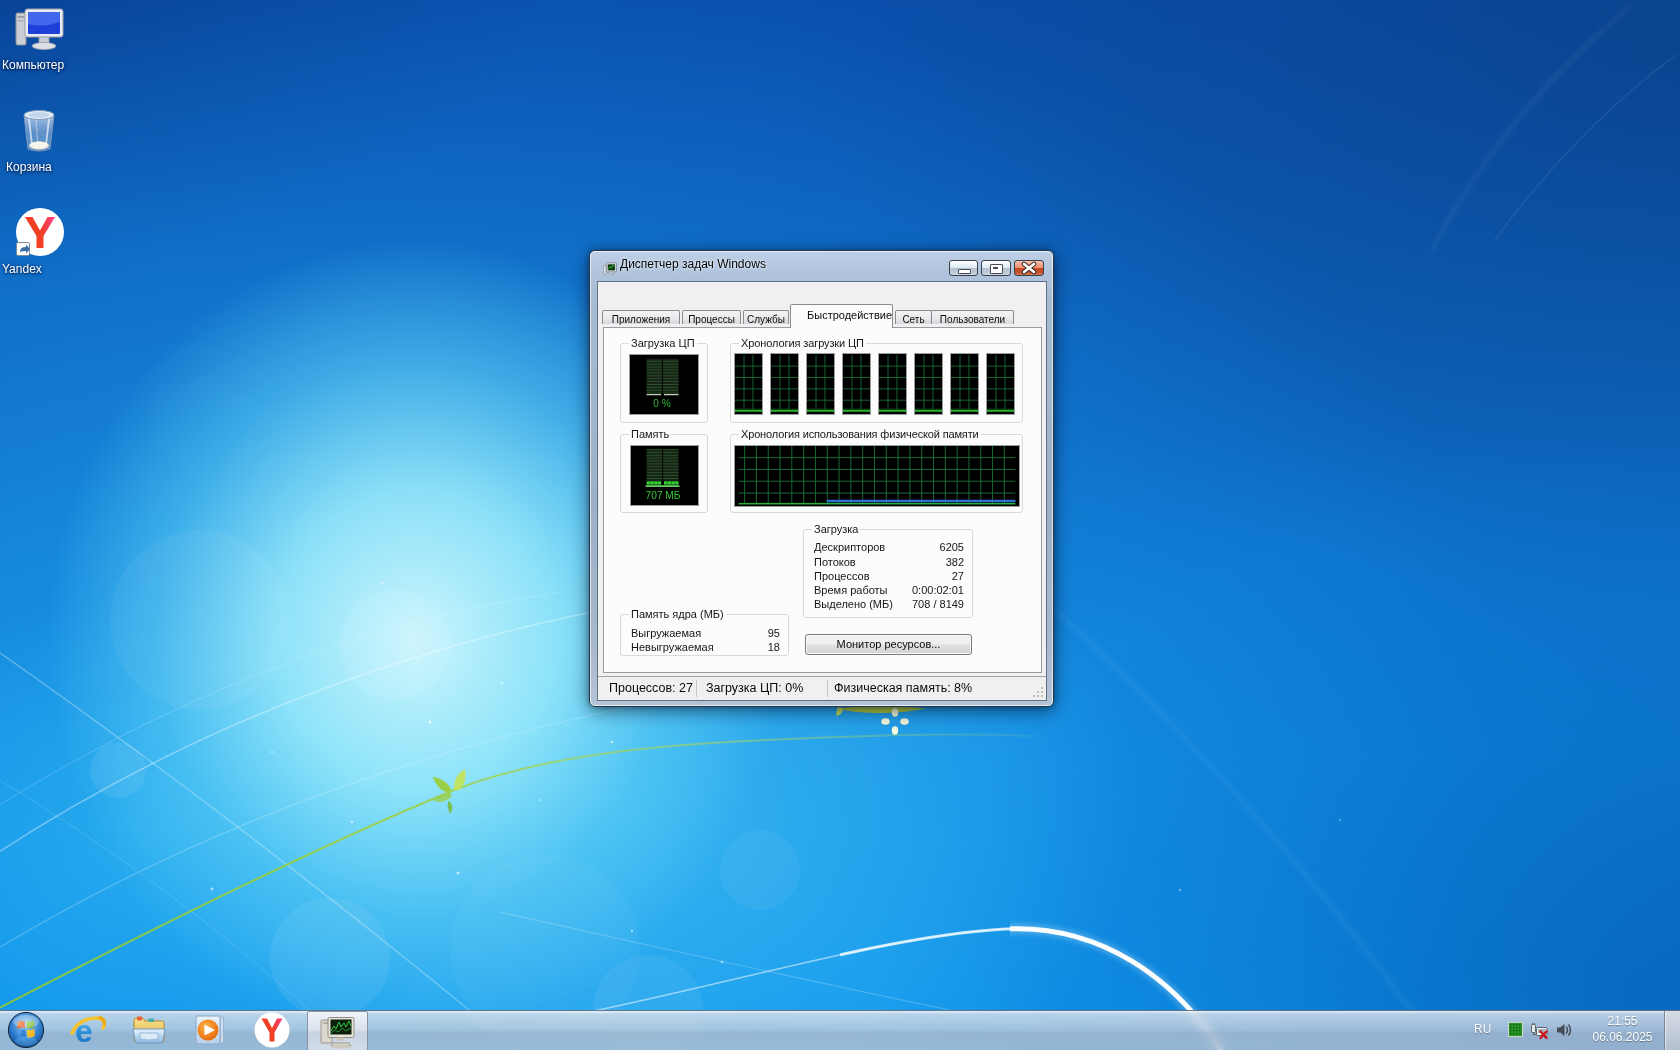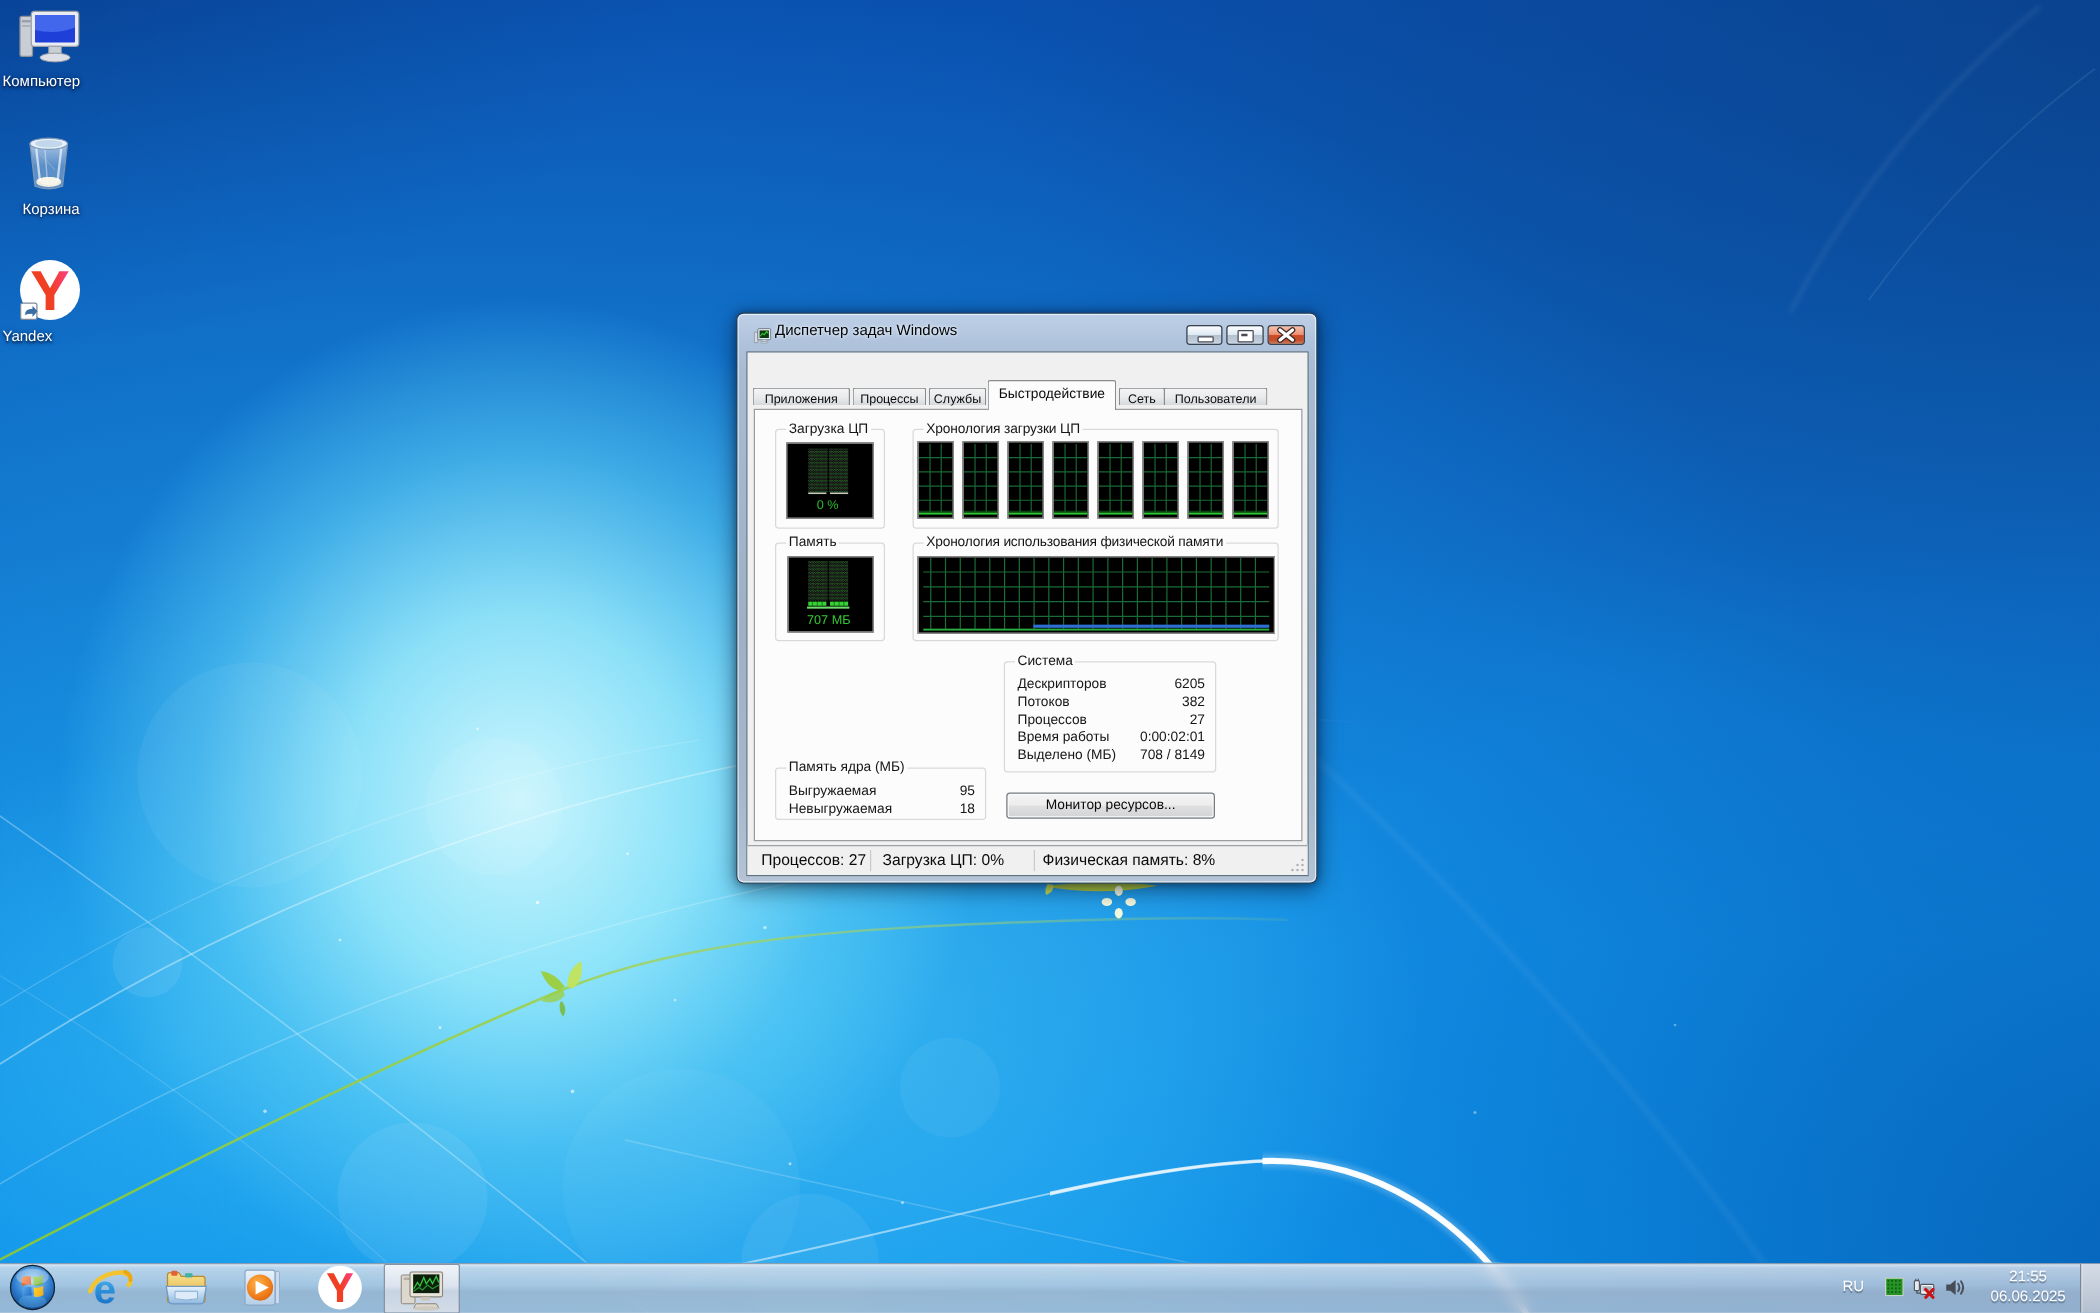--- a/index.html
+++ b/index.html
@@ -35,21 +35,21 @@
   
   #menubar{position:absolute;left:0;top:0;width:100%;height:17px;
     background:linear-gradient(180deg,#fdfdfe,#f3f5f7);border-bottom:1px solid #e8eaec;
     font-size:11.5px;color:#0a0a0a;}
   #menubar span{position:absolute;top:2px;}
   
   .tab{position:absolute;top:28px;height:14px;border:1px solid #898c8f;border-bottom:none;
     border-radius:2px 2px 0 0;background:linear-gradient(180deg,#f4f4f5,#e8eaec 55%,#d6d9dc);
     font-size:10px;color:#0a0a0a;text-align:center;line-height:17px;box-sizing:border-box;}
   #tabactive{position:absolute;left:192px;top:22px;width:103px;height:24px;border:1px solid #898c8f;border-bottom:none;
-    border-radius:2px 2px 0 0;background:#fcfcfc;font-size:11px;color:#0a0a0a;text-align:center;line-height:20px;z-index:3;box-sizing:border-box;}
+    border-radius:2px 2px 0 0;background:#fcfcfc;font-size:11px;color:#0a0a0a;text-align:right;line-height:20px;z-index:3;box-sizing:border-box;}
   #page{position:absolute;left:5px;top:45px;width:437px;height:344px;border:1px solid #9a9da0;
     background:#fcfcfc;z-index:2;}
   .grp{position:absolute;border:1px solid #d7d9da;border-radius:3px;box-sizing:border-box;}
   .grp .cap2{position:absolute;left:8px;top:-7px;background:#fcfcfc;padding:0 2px;font-size:11px;color:#161616;white-space:nowrap;}
   .row{position:absolute;left:10px;right:8px;font-size:11px;color:#161616;white-space:nowrap;}
   .row b{position:absolute;right:0;font-weight:normal;}
   #resbtn{position:absolute;left:201px;top:306px;width:167px;height:21px;
     border:1px solid #757b80;border-radius:3px;font-size:11px;color:#0a0a0a;text-align:center;line-height:19px;box-sizing:border-box;
     background:linear-gradient(180deg,#f4f4f4,#ededed 48%,#e0e0e0 52%,#d2d3d5);box-shadow:inset 0 0 0 1px #fbfbfb;}
   .meter{position:absolute;background:#000;border:1px solid #9d9d9d;box-sizing:border-box;}
@@ -200,21 +200,21 @@
       </defs>
     <path d="M8 8 L12 42 Q23 46 34 42 L38 8 Z" fill="url(#bing)" stroke="#7d97b5" stroke-width="1"></path>
     <ellipse cx="23" cy="8" rx="15" ry="4.5" fill="#e7f1fb" stroke="#7d97b5" stroke-width="1"></ellipse>
     <ellipse cx="23" cy="8" rx="11" ry="3" fill="#c3d7ec"></ellipse>
     <ellipse cx="23" cy="38.5" rx="10" ry="4" fill="#efece2"></ellipse>
     <path d="M16 36 q7 -3 15 0 l-1 4 q-6 2 -13 0 z" fill="#f7f4ea"></path>
     <path d="M13 12 l3 26 M33 12 l-3 26" stroke="#ffffff" stroke-width="1.8" opacity=".65" fill="none"></path>
     <path d="M20 13 l2 27" stroke="#ffffff" stroke-width="1.2" opacity=".4" fill="none"></path>
     <path d="M16 16 l12 13" stroke="#9db8d2" stroke-width=".9" opacity=".5" fill="none"></path>
   </svg>
-  <div class="lbl" style="left:18px;top:160px;width:76px">Корзина</div>
+  <div class="lbl" style="left:6px;top:160px;width:76px">Корзина</div>
 
   <svg width="50" height="50" style="position:absolute;left:15px;top:208px" viewBox="0 0 50 50">
     <defs>
         <linearGradient id="yg" x1="0" y1="0" x2="1" y2="0">
       <stop offset="0" stop-color="#f13f23"></stop>
           <stop offset=".55" stop-color="#f13f23"></stop>
       <stop offset="1" stop-color="#fc3f8e"></stop>
     </linearGradient>
       </defs>
     <circle cx="25" cy="24" r="24" fill="#ffffff"></circle>
@@ -265,21 +265,21 @@
       <div class="grp" id="gcpuh" style="left:126px;top:15px;width:293px;height:80px">
           <span class="cap2" style="letter-spacing:-.1px">Хронология загрузки ЦП</span>
         </div>
       <div class="grp" id="gmem" style="left:16px;top:106px;width:88px;height:79px">
           <span class="cap2">Память</span>
         </div>
       <div class="grp" id="gmemh" style="left:126px;top:106px;width:293px;height:79px">
           <span class="cap2" style="letter-spacing:-.15px">Хронология использования физической памяти</span>
         </div>
       <div class="grp" id="gsys" style="left:199px;top:201px;width:170px;height:89px">
-          <span class="cap2">Система</span>
+          <span class="cap2">Загрузка</span>
         <div class="row" style="top:11px">Дескрипторов<b>6205</b></div>
         <div class="row" style="top:26px">Потоков<b>382</b></div>
         <div class="row" style="top:40px">Процессов<b>27</b></div>
         <div class="row" style="top:54px">Время работы<b>0:00:02:01</b></div>
         <div class="row" style="top:68px">Выделено (МБ)<b>708 / 8149</b></div>
       </div>
       <div class="grp" id="gkern" style="left:16px;top:286px;width:169px;height:42px">
           <span class="cap2">Память ядра (МБ)</span>
         <div class="row" style="top:12px">Выгружаемая<b>95</b></div>
         <div class="row" style="top:26px">Невыгружаемая<b>18</b></div>

